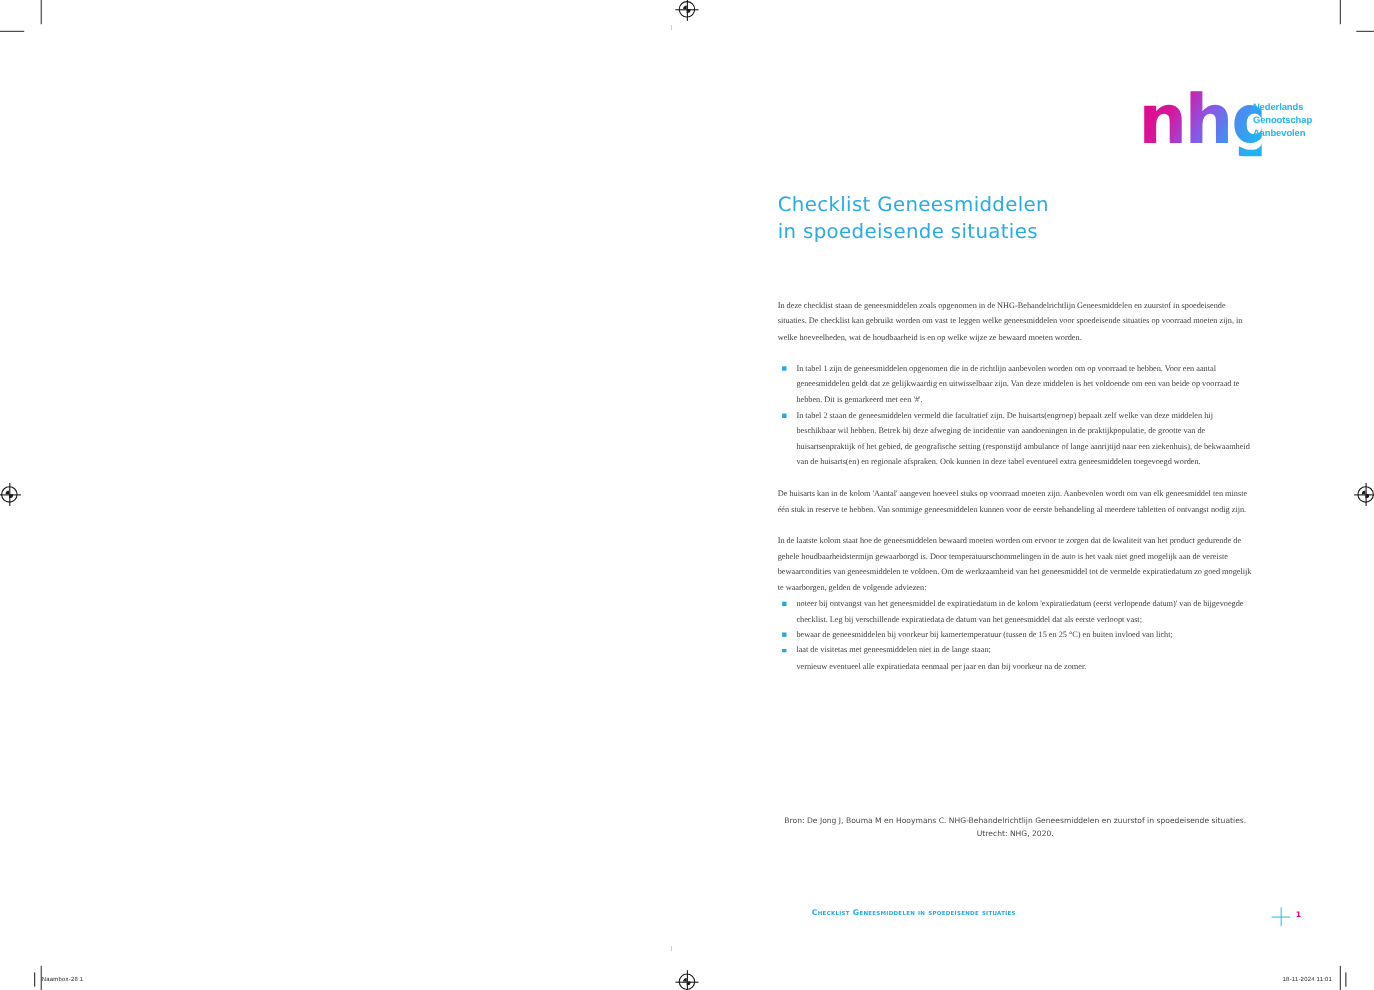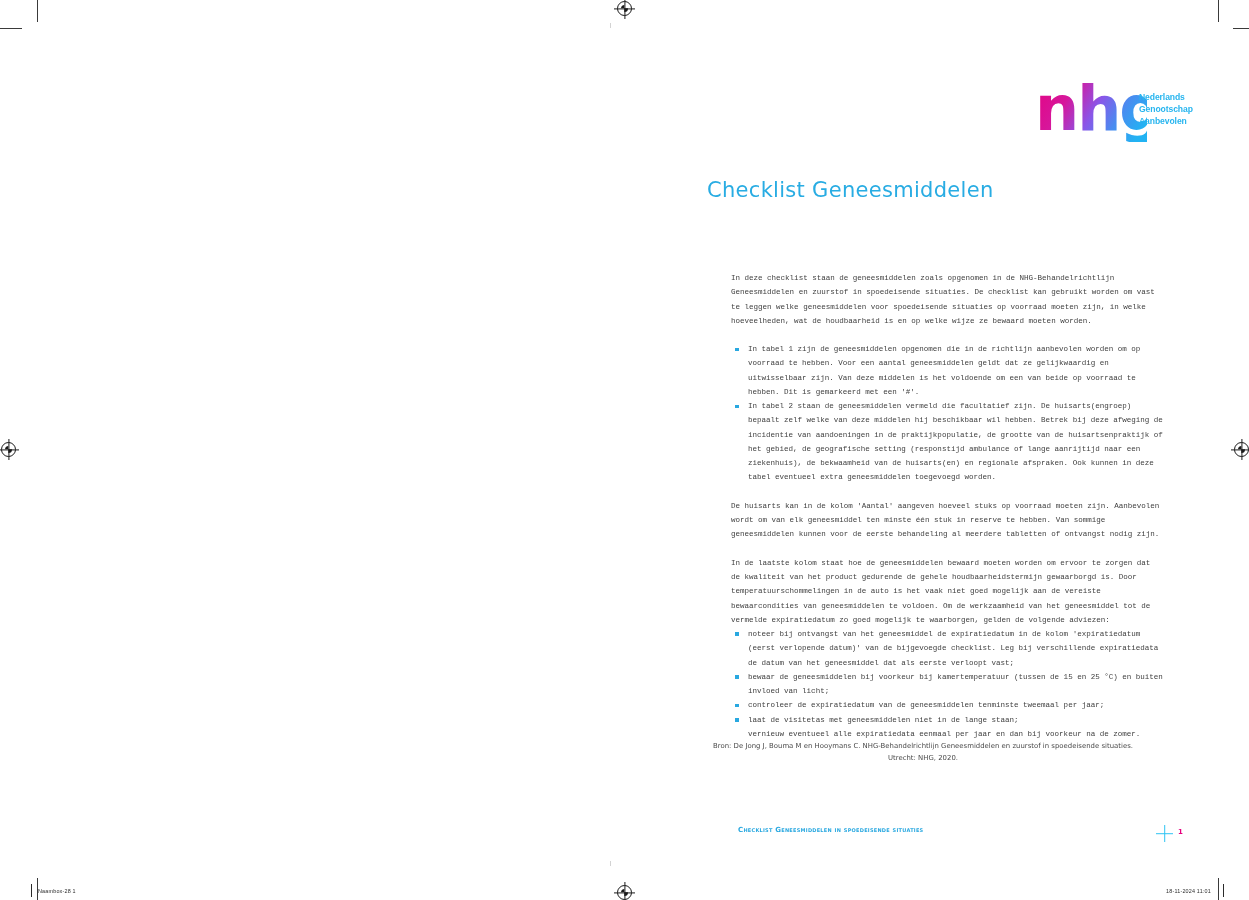--- a/index.html
+++ b/index.html
@@ -110,38 +110,37 @@
     color: #27b5ef;
     letter-spacing: -0.1px;
   }
 
   .doc-title {
     position: absolute;
     left: 707px;
     top: 163px;
     width: 430px;
     font-family: "DejaVu Sans", sans-serif;
-    font-size: 21px;
+    font-size: 18px;
     font-weight: 400;
     line-height: 1.33;
     color: #28ace3;
     letter-spacing: 0.3px;
   }
 
   .body-col {
     position: absolute;
     left: 707px;
     top: 271px;
     width: 432px;
     color: #3f3f3f;
-    font-family: Liberation Mono, monospace;
+    font-family: Liberation Serif, serif;
     font-size: 7.55px;
     line-height: 14.25px;
     letter-spacing: -0.02px;
-    margin-left: 24px;
   }
 
   .para { margin: 0 0 14.2px 0; }
   .para.tight { margin-bottom: 0; }
 
   ul.bullets {
     list-style: none;
     margin: 0 0 14.2px 0;
     padding: 0;
   }
@@ -275,20 +274,21 @@
     </svg>
     <div class="logo-words">
       <div>Nederlands</div>
       <div>Genootschap</div>
       <div>Aanbevolen</div>
     </div>
   </div>
 
   <h1 class="doc-title">
     <span>Checklist Geneesmiddelen</span><br>
+    <span>in spoedeisende situaties</span>
   </h1>
 
   <div class="body-col">
 
     <p class="para">In deze checklist staan de geneesmiddelen zoals opgenomen in de NHG-Behandelrichtlijn Geneesmiddelen en zuurstof in spoedeisende situaties. De checklist kan gebruikt worden om vast te leggen welke geneesmiddelen voor spoedeisende situaties op voorraad moeten zijn, in welke hoeveelheden, wat de houdbaarheid is en op welke wijze ze bewaard moeten worden.</p>
 
     <ul class="bullets">
       <li>
         <span class="bullet-sq"></span>
         <span>In tabel 1 zijn de geneesmiddelen opgenomen die in de richtlijn aanbevolen worden om op voorraad te hebben. Voor een aantal geneesmiddelen geldt dat ze gelijkwaardig en uitwisselbaar zijn. Van deze middelen is het voldoende om een van beide op voorraad te hebben. Dit is gemarkeerd met een '#'.</span>
@@ -304,24 +304,20 @@
     <p class="para tight">In de laatste kolom staat hoe de geneesmiddelen bewaard moeten worden om ervoor te zorgen dat de kwaliteit van het product gedurende de gehele houdbaarheidstermijn gewaarborgd is. Door temperatuurschommelingen in de auto is het vaak niet goed mogelijk aan de vereiste bewaarcondities van geneesmiddelen te voldoen. Om de werkzaamheid van het geneesmiddel tot de vermelde expiratiedatum zo goed mogelijk te waarborgen, gelden de volgende adviezen:</p>
 
     <ul class="bullets tight">
       <li>
         <span class="bullet-sq"></span>
         <span>noteer bij ontvangst van het geneesmiddel de expiratiedatum in de kolom 'expiratiedatum (eerst verlopende datum)' van de bijgevoegde checklist. Leg bij verschillende expiratiedata de datum van het geneesmiddel dat als eerste verloopt vast;</span>
       </li>
       <li>
         <span class="bullet-sq"></span>
         <span>bewaar de geneesmiddelen bij voorkeur bij kamertemperatuur (tussen de 15 en 25 °C) en buiten invloed van licht;</span>
-      </li>
-      <li>
-        <span class="bullet-sq"></span>
-        <span>controleer de expiratiedatum van de geneesmiddelen tenminste tweemaal per jaar;</span>
       </li>
       <li>
         <span class="bullet-sq"></span>
         <span>laat de visitetas met geneesmiddelen niet in de lange staan;</span>
         <span class="no-marker">vernieuw eventueel alle expiratiedata eenmaal per jaar en dan bij voorkeur na de zomer.</span>
       </li>
     </ul>
 
   </div>
 

